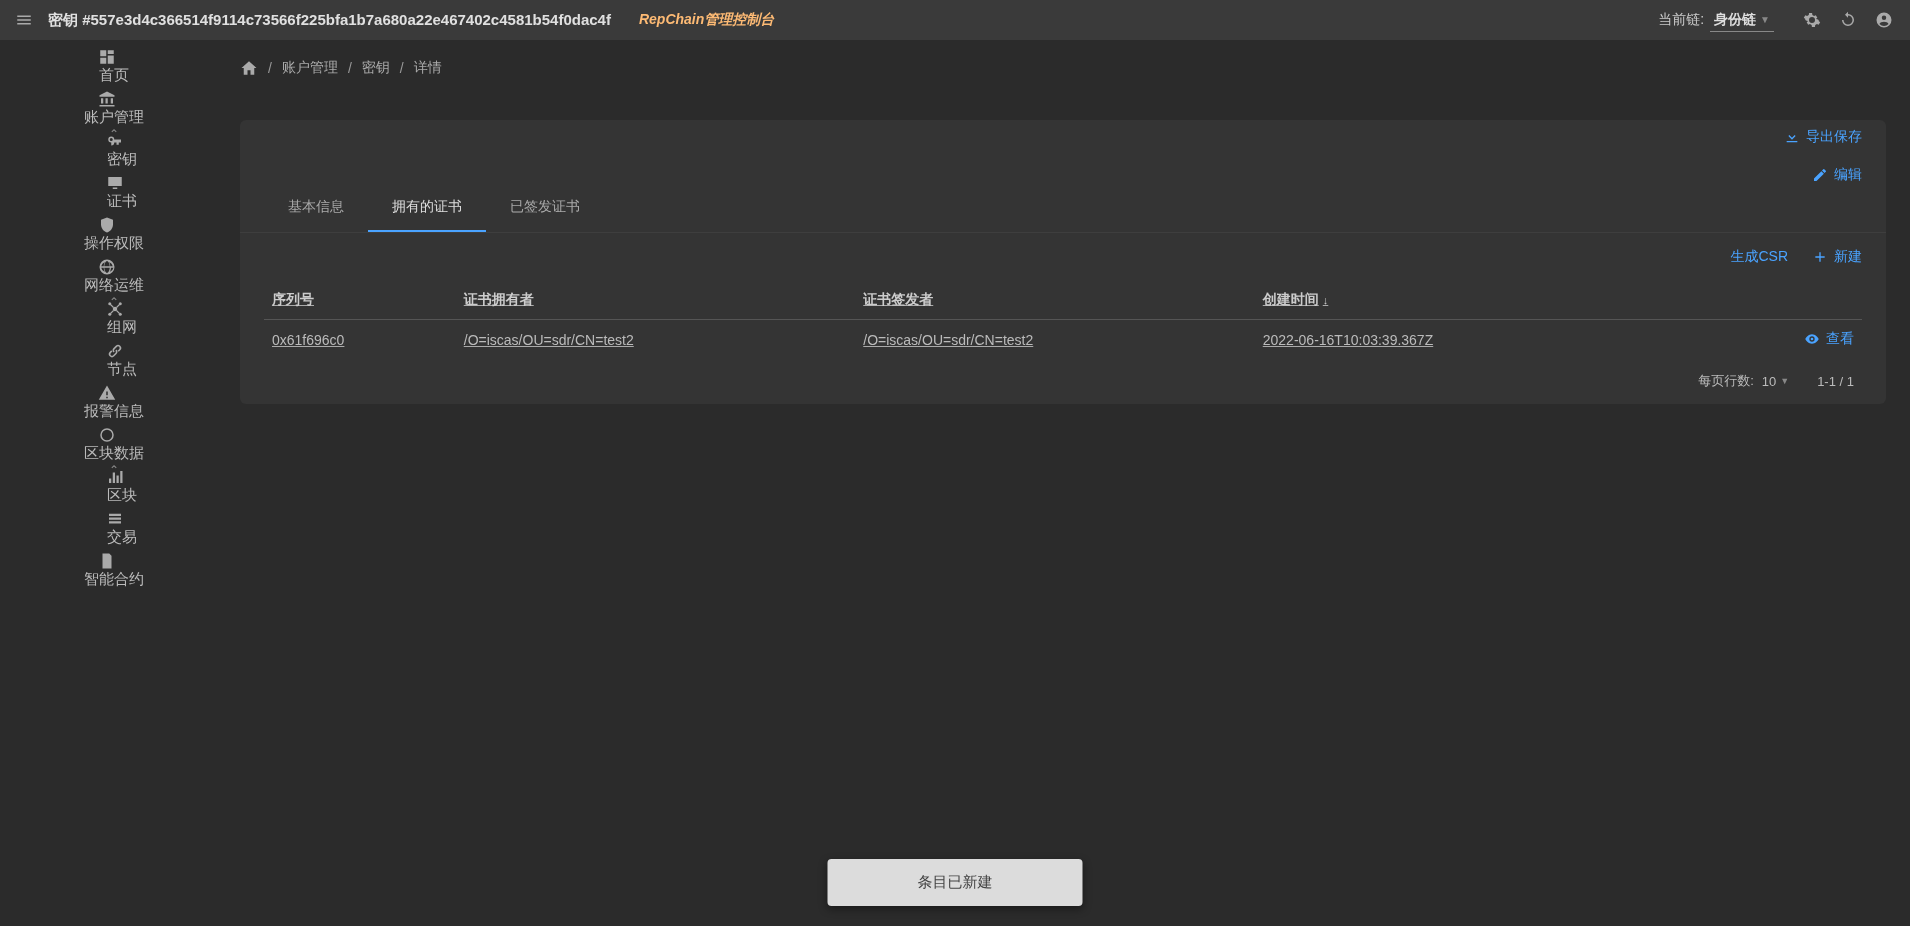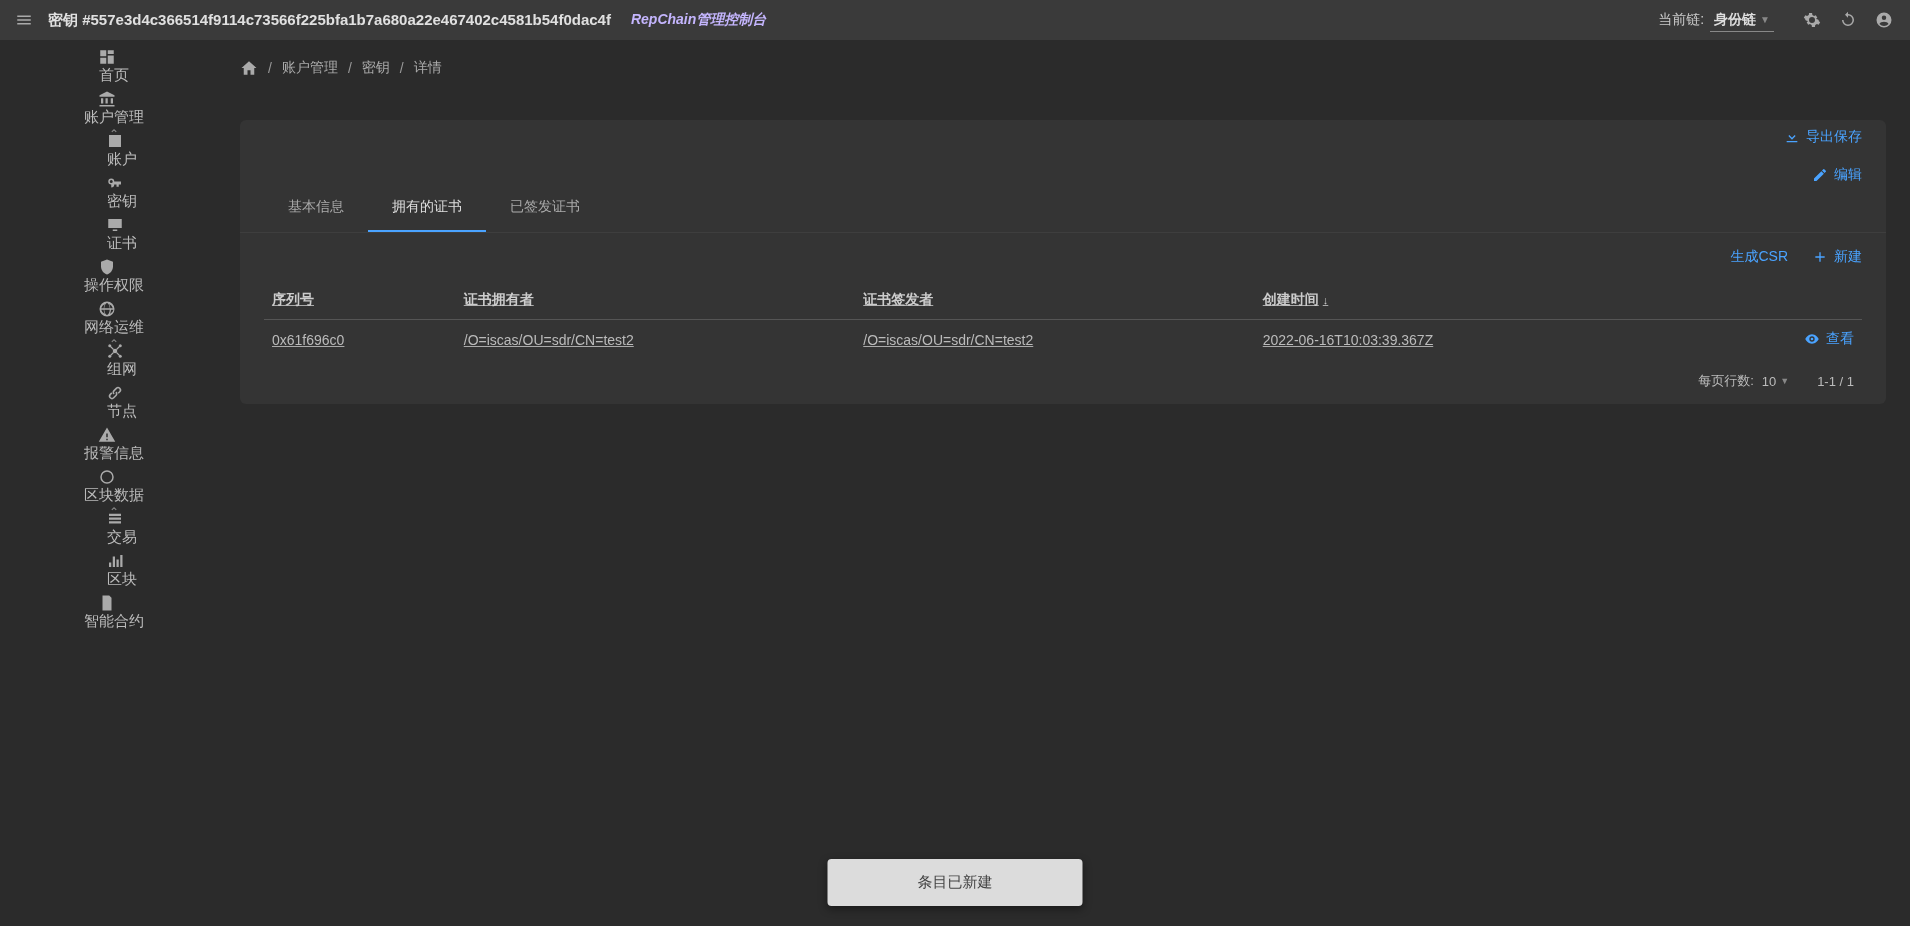--- a/index.html
+++ b/index.html
@@ -2,21 +2,21 @@
 <html><head>
 <meta charset="utf-8">
 <style>
 * { margin:0; padding:0; box-sizing:border-box; }
 body { font-family:"Helvetica Neue",Arial,"PingFang SC","Microsoft YaHei",sans-serif; background:#2b2b2b; color:#aaa; font-size:14px; width:1910px; height:926px; overflow:hidden; position:relative; }
 
 
 .topbar { height:40px; background:#3a3a3a; display:flex; align-items:center; padding:0 12px; color:#ddd; }
 .topbar .menu-icon { width:24px; height:24px; display:flex; align-items:center; justify-content:center; cursor:pointer; margin-right:12px; }
 .topbar .title { font-weight:bold; color:#e0e0e0; font-size:15px; }
-.topbar .brand { font-style:italic; font-weight:bold; margin-left:20px; color:#c4b5fd; }
+.topbar .brand { font-style:italic; font-weight:bold; margin-left:28px; color:#fdba74; }
 .topbar .spacer { flex:1; }
 .topbar .chain-label { color:#ccc; font-size:14px; margin-right:6px; }
 .topbar .chain-select { display:flex; align-items:center; border-bottom:1px solid #888; padding:2px 4px; margin-right:16px; cursor:pointer; font-weight:bold; }
 .topbar .chain-select .chev { margin-left:4px; font-size:10px; color:#888; }
 .topbar .top-icon { width:28px; height:28px; display:flex; align-items:center; justify-content:center; cursor:pointer; margin-left:8px; color:#ccc; }
 
 
 .shell { display:flex; height:calc(100% - 40px); }
 .sidebar { width:216px; padding:8px 0; }
 .side-item { display:flex; align-items:center; height:42px; padding:0 16px 0 28px; cursor:pointer; color:#bbb;flex-direction:column; }
@@ -108,28 +108,20 @@
           <svg class="ico-svg" viewBox="0 0 24 24">
             <path d="M12 2L2 7v2h20V7zM4 11h3v7H4zm6 0h3v7h-3zm7 0h3v7h-3zM2 20h20v2H2z"></path>
           </svg>
         </span>
       <span class="lbl">账户管理</span>
       <span class="exp">⌃</span>
     </div>
     <div class="side-item sub">
       <span class="ico">
           <svg class="ico-svg" viewBox="0 0 24 24">
-            <path d="M4 4h16v16H4zM12 7a2.5 2.5 0 110 5 2.5 2.5 0 010-5zm-5 10c.2-1.7 3.4-2.5 5-2.5s4.8.8 5 2.5v1H7z"></path>
-          </svg>
-        </span>
-      <span class="lbl">账户</span>
-    </div>
-    <div class="side-item sub">
-      <span class="ico">
-          <svg class="ico-svg" viewBox="0 0 24 24">
             <path d="M7 14a4 4 0 114-4h9v4h-3v3h-3v-3h-3a4 4 0 01-4 4zm0-6a2 2 0 100 4 2 2 0 000-4z"></path>
           </svg>
         </span>
       <span class="lbl">密钥</span>
     </div>
     <div class="side-item sub">
       <span class="ico">
           <svg class="ico-svg" viewBox="0 0 24 24">
             <path d="M3 4h18v12H3zM9 20h6v-2H9z"></path>
           </svg>
@@ -187,32 +179,32 @@
           <svg class="ico-svg" viewBox="0 0 24 24">
             <circle cx="12" cy="12" r="8" fill="none" stroke="#aaa" stroke-width="2"></circle>
           </svg>
         </span>
       <span class="lbl">区块数据</span>
       <span class="exp">⌃</span>
     </div>
     <div class="side-item sub">
       <span class="ico">
           <svg class="ico-svg" viewBox="0 0 24 24">
+            <path d="M4 14h3v6H4zm5-8h3v14H9zm5 4h3v10h-3zm5-6h3v16h-3z"></path>
+          </svg>
+        </span>
+      <span class="lbl">区块</span>
+    </div>
+    <div class="side-item sub">
+      <span class="ico">
+          <svg class="ico-svg" viewBox="0 0 24 24">
             <path d="M4 5h16v3H4zm0 5h16v3H4zm0 5h16v3H4z"></path>
           </svg>
         </span>
       <span class="lbl">交易</span>
-    </div>
-    <div class="side-item sub">
-      <span class="ico">
-          <svg class="ico-svg" viewBox="0 0 24 24">
-            <path d="M4 14h3v6H4zm5-8h3v14H9zm5 4h3v10h-3zm5-6h3v16h-3z"></path>
-          </svg>
-        </span>
-      <span class="lbl">区块</span>
     </div>
     <div class="side-item">
       <span class="ico">
           <svg class="ico-svg" viewBox="0 0 24 24">
             <path d="M6 2h9l3 3v17H6zM8 8h8v2H8zm0 4h8v2H8zm0 4h5v2H8z"></path>
           </svg>
         </span>
       <span class="lbl">智能合约</span>
     </div>
   </div>

